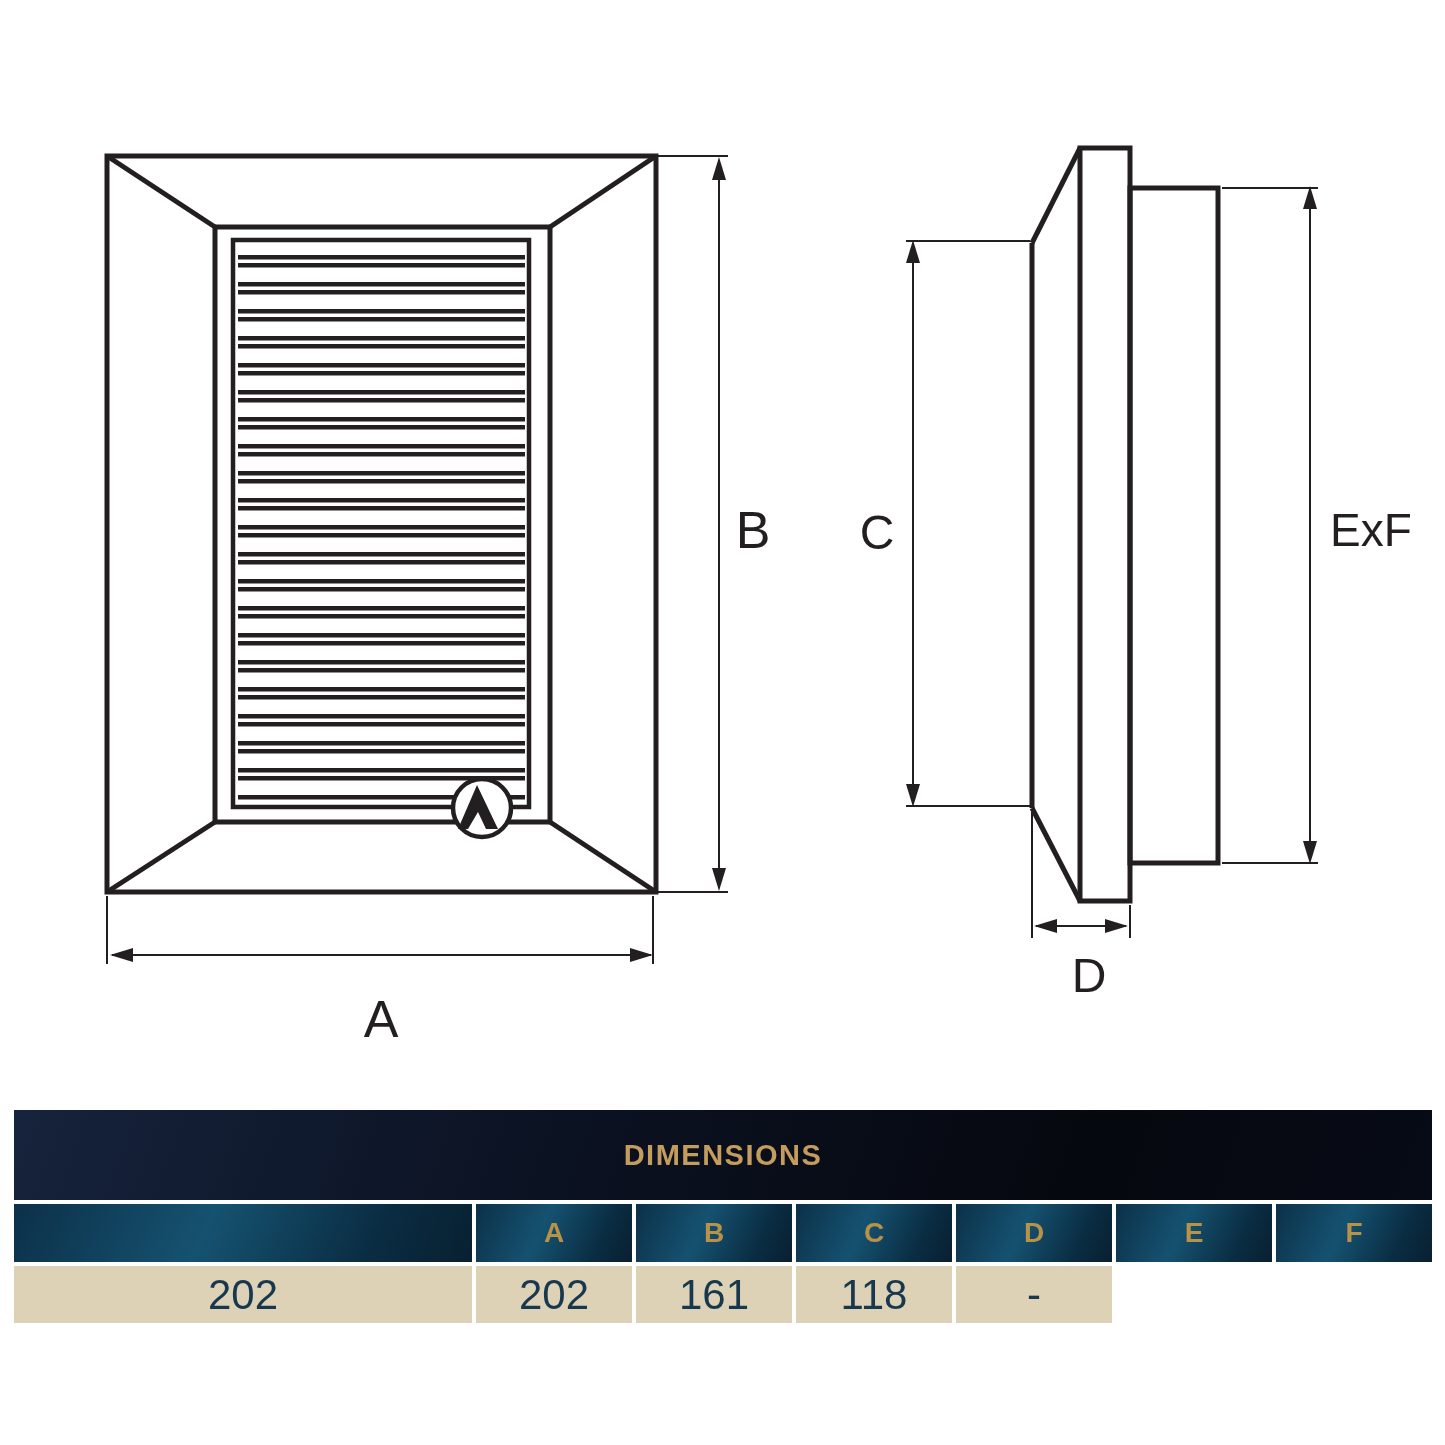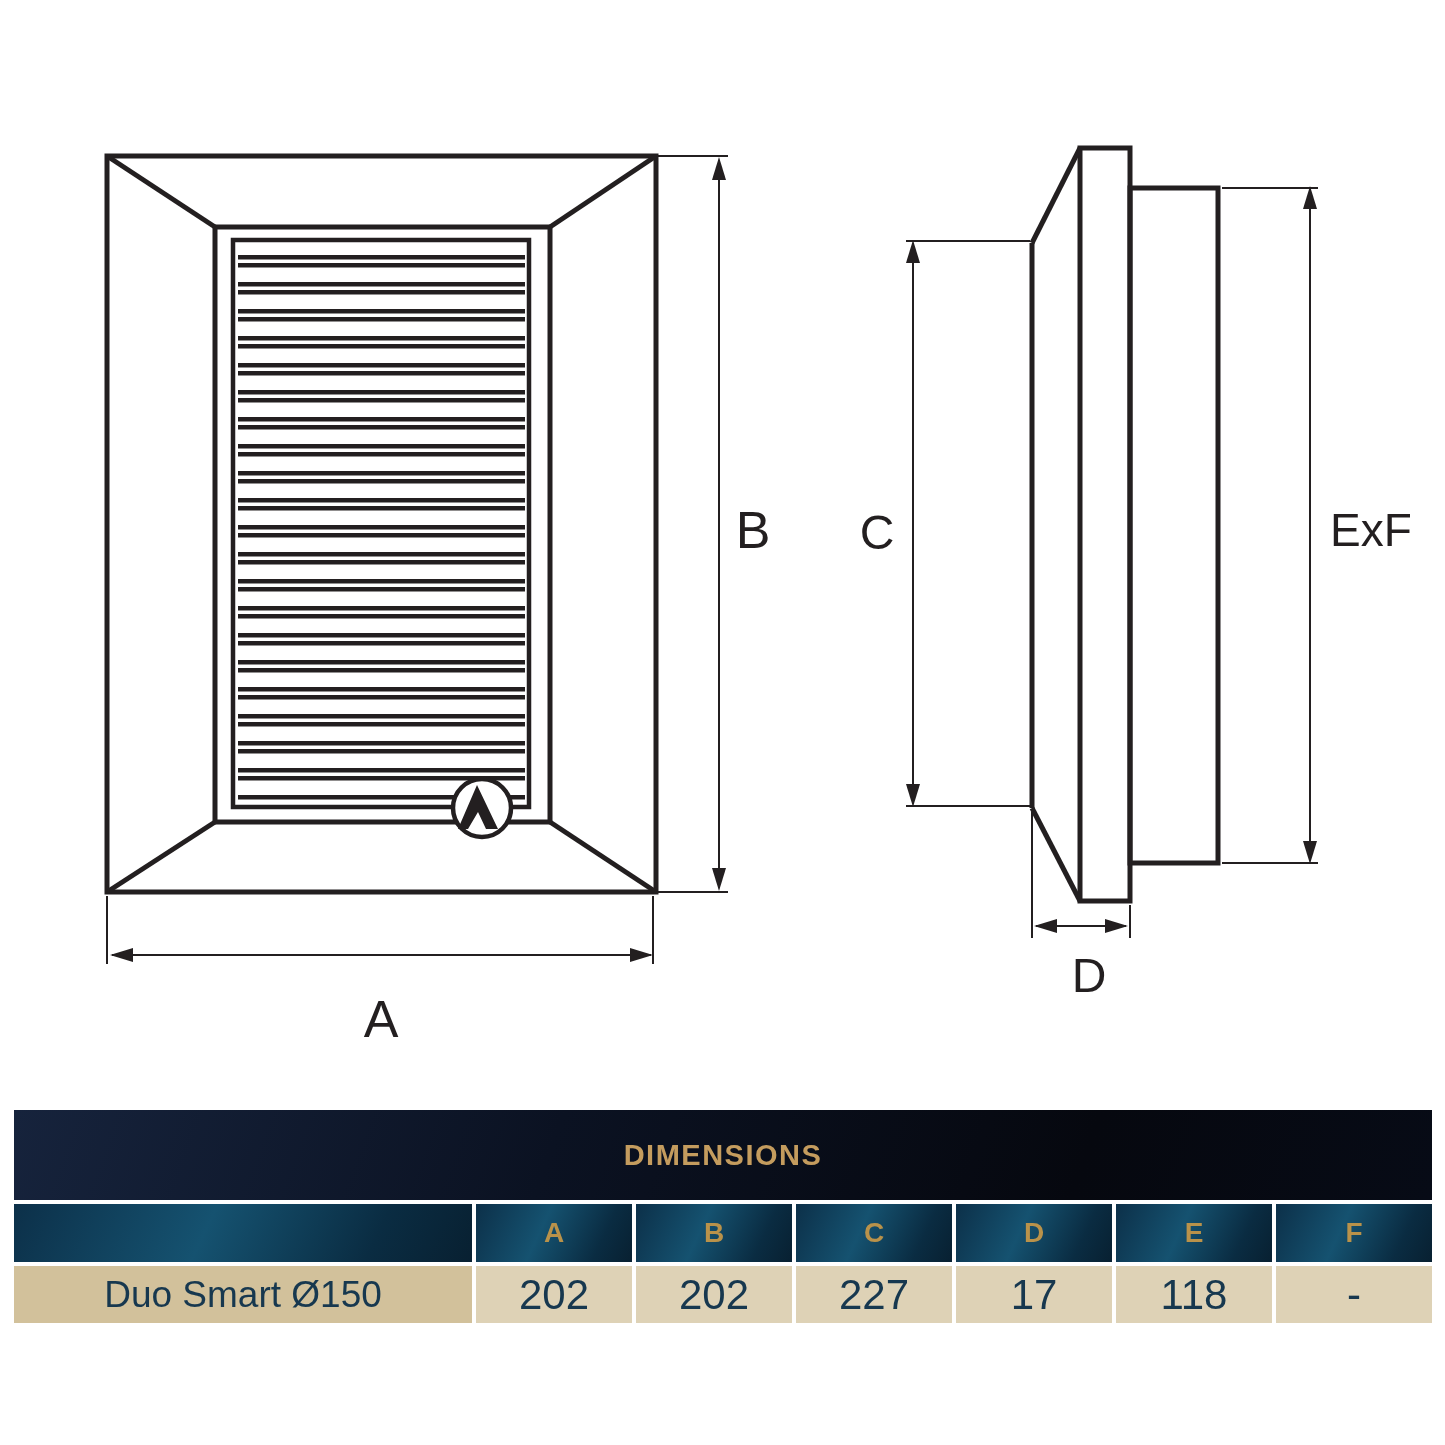--- a/index.html
+++ b/index.html
@@ -117,23 +117,21 @@
     <div class="t-grid">
 
       <div class="h-cell"></div>
       <div class="h-cell">A</div>
       <div class="h-cell">B</div>
       <div class="h-cell">C</div>
       <div class="h-cell">D</div>
       <div class="h-cell">E</div>
       <div class="h-cell">F</div>
 
-      <div class="d-cell name">Duo Smart Ø150</div>
       <div class="d-cell">202</div>
       <div class="d-cell">202</div>
-      <div class="d-cell">227</div>
-      <div class="d-cell">17</div>
+      <div class="d-cell">161</div>
       <div class="d-cell">118</div>
       <div class="d-cell">-</div>
     </div>
   </div>
 
 </div>
 
 </body></html>

